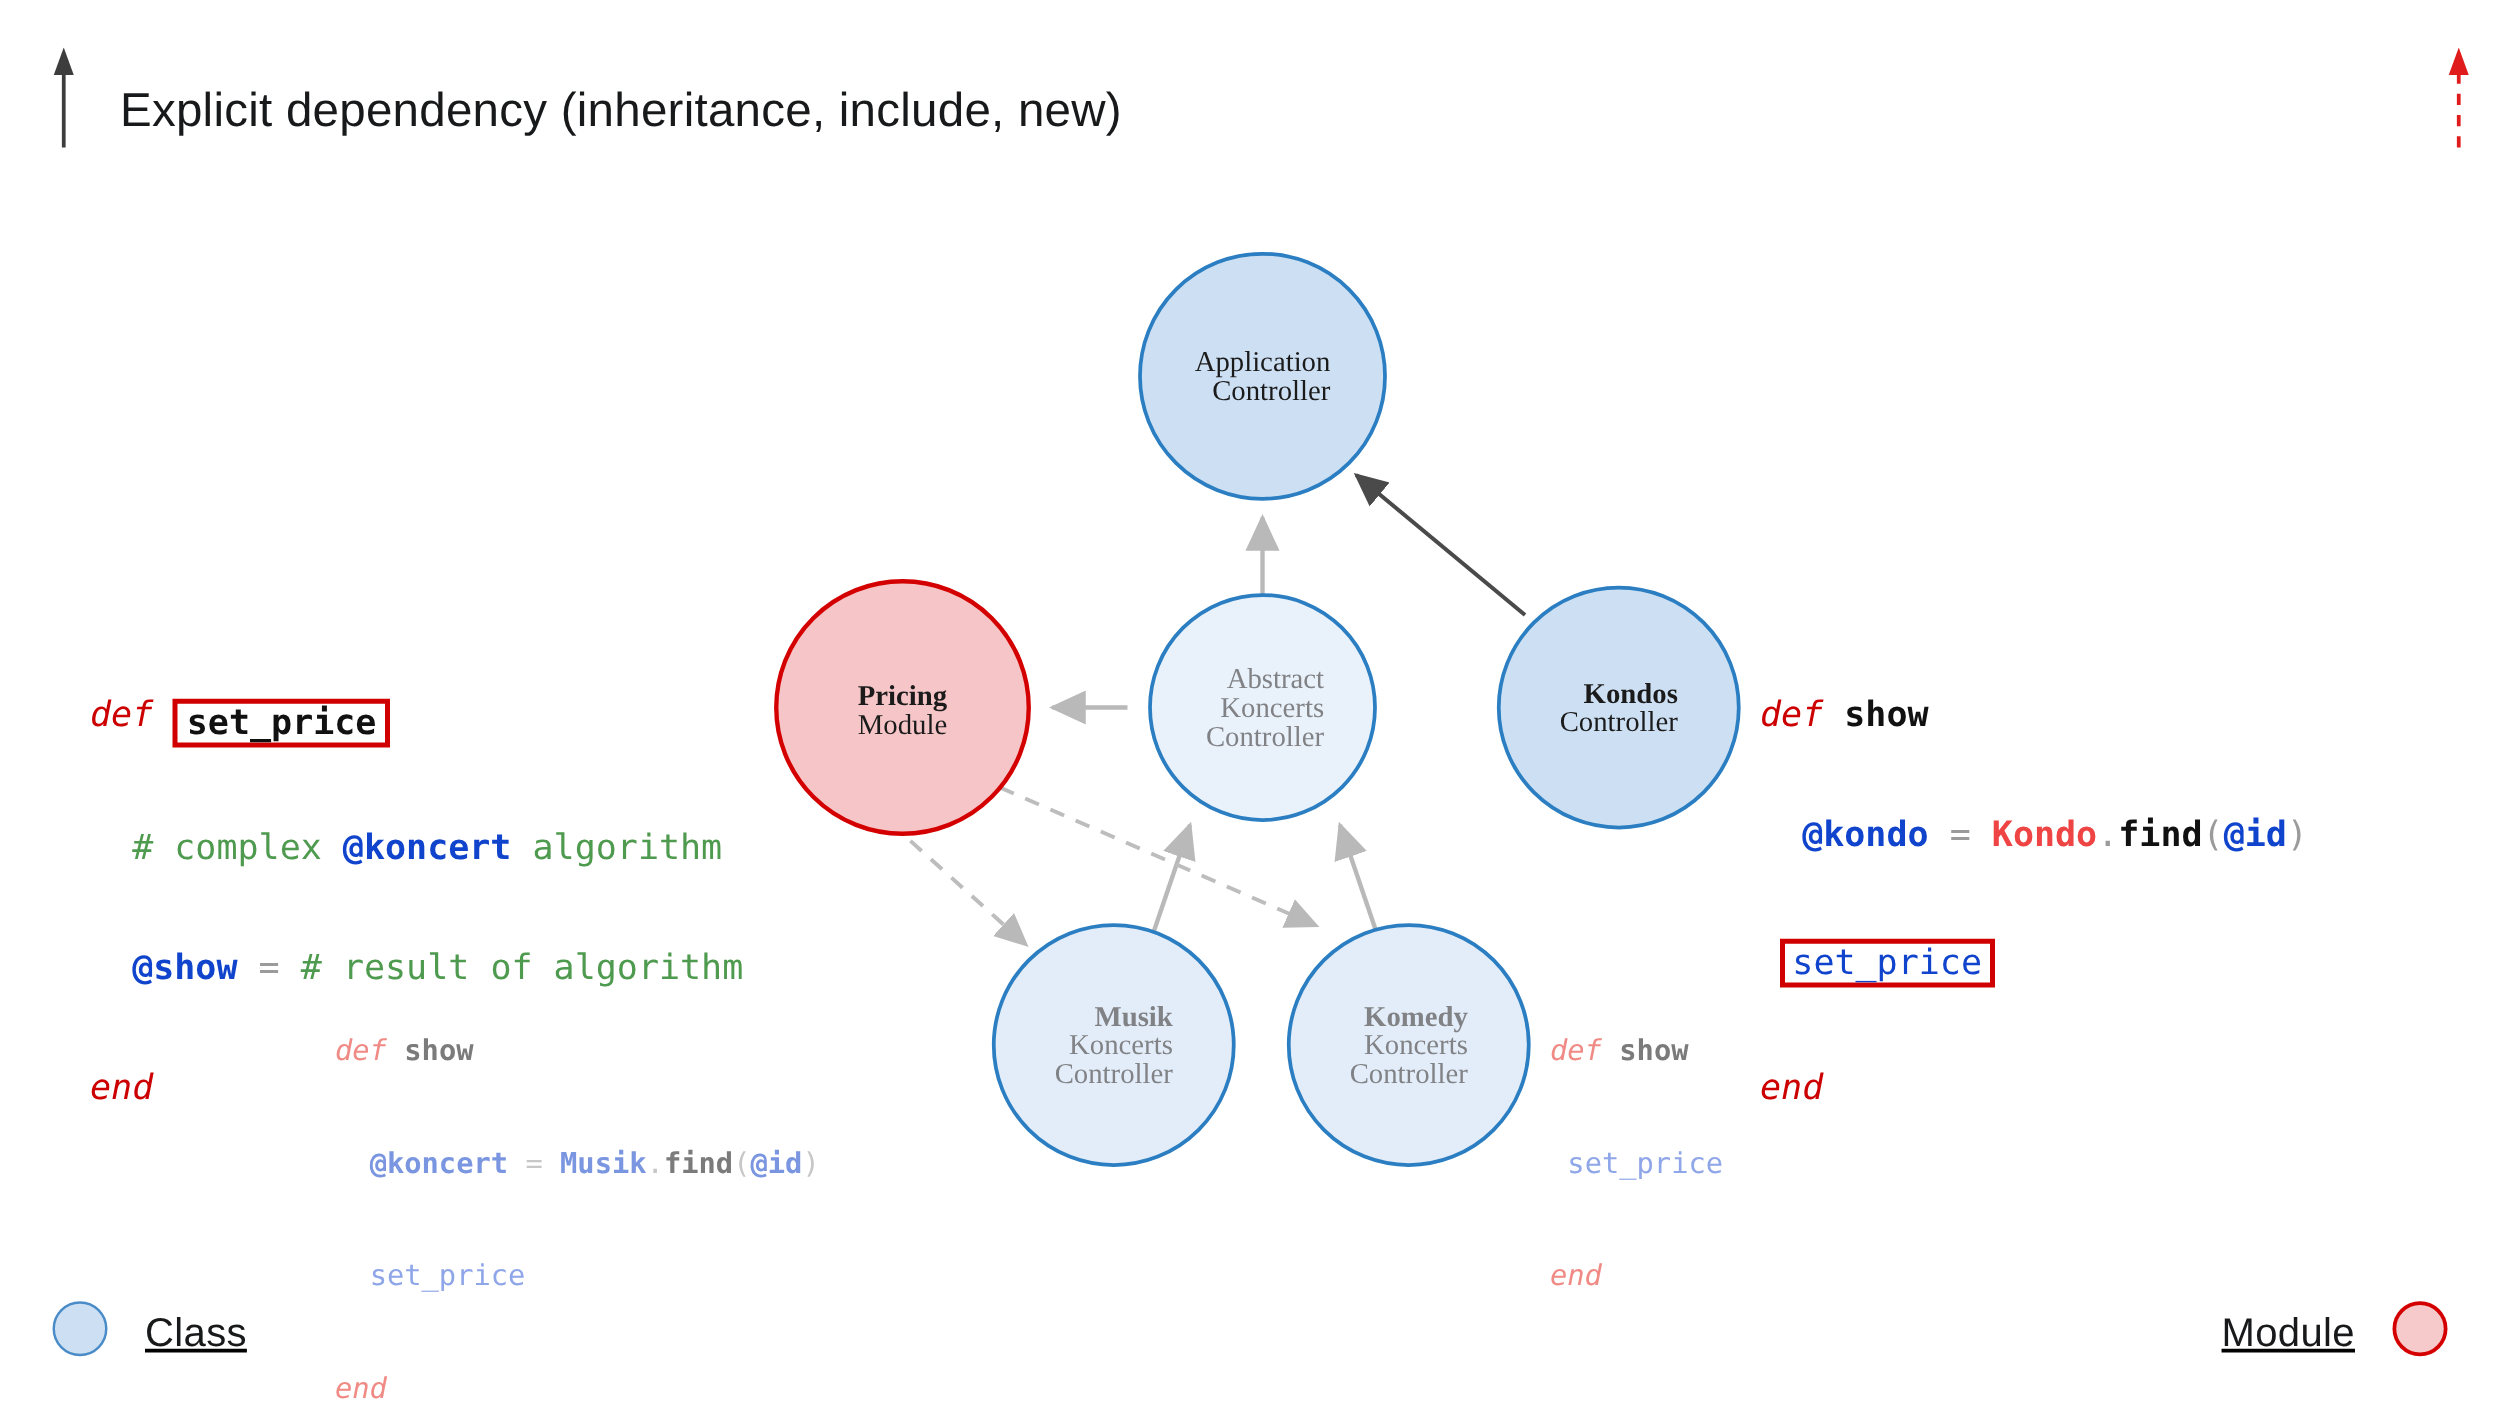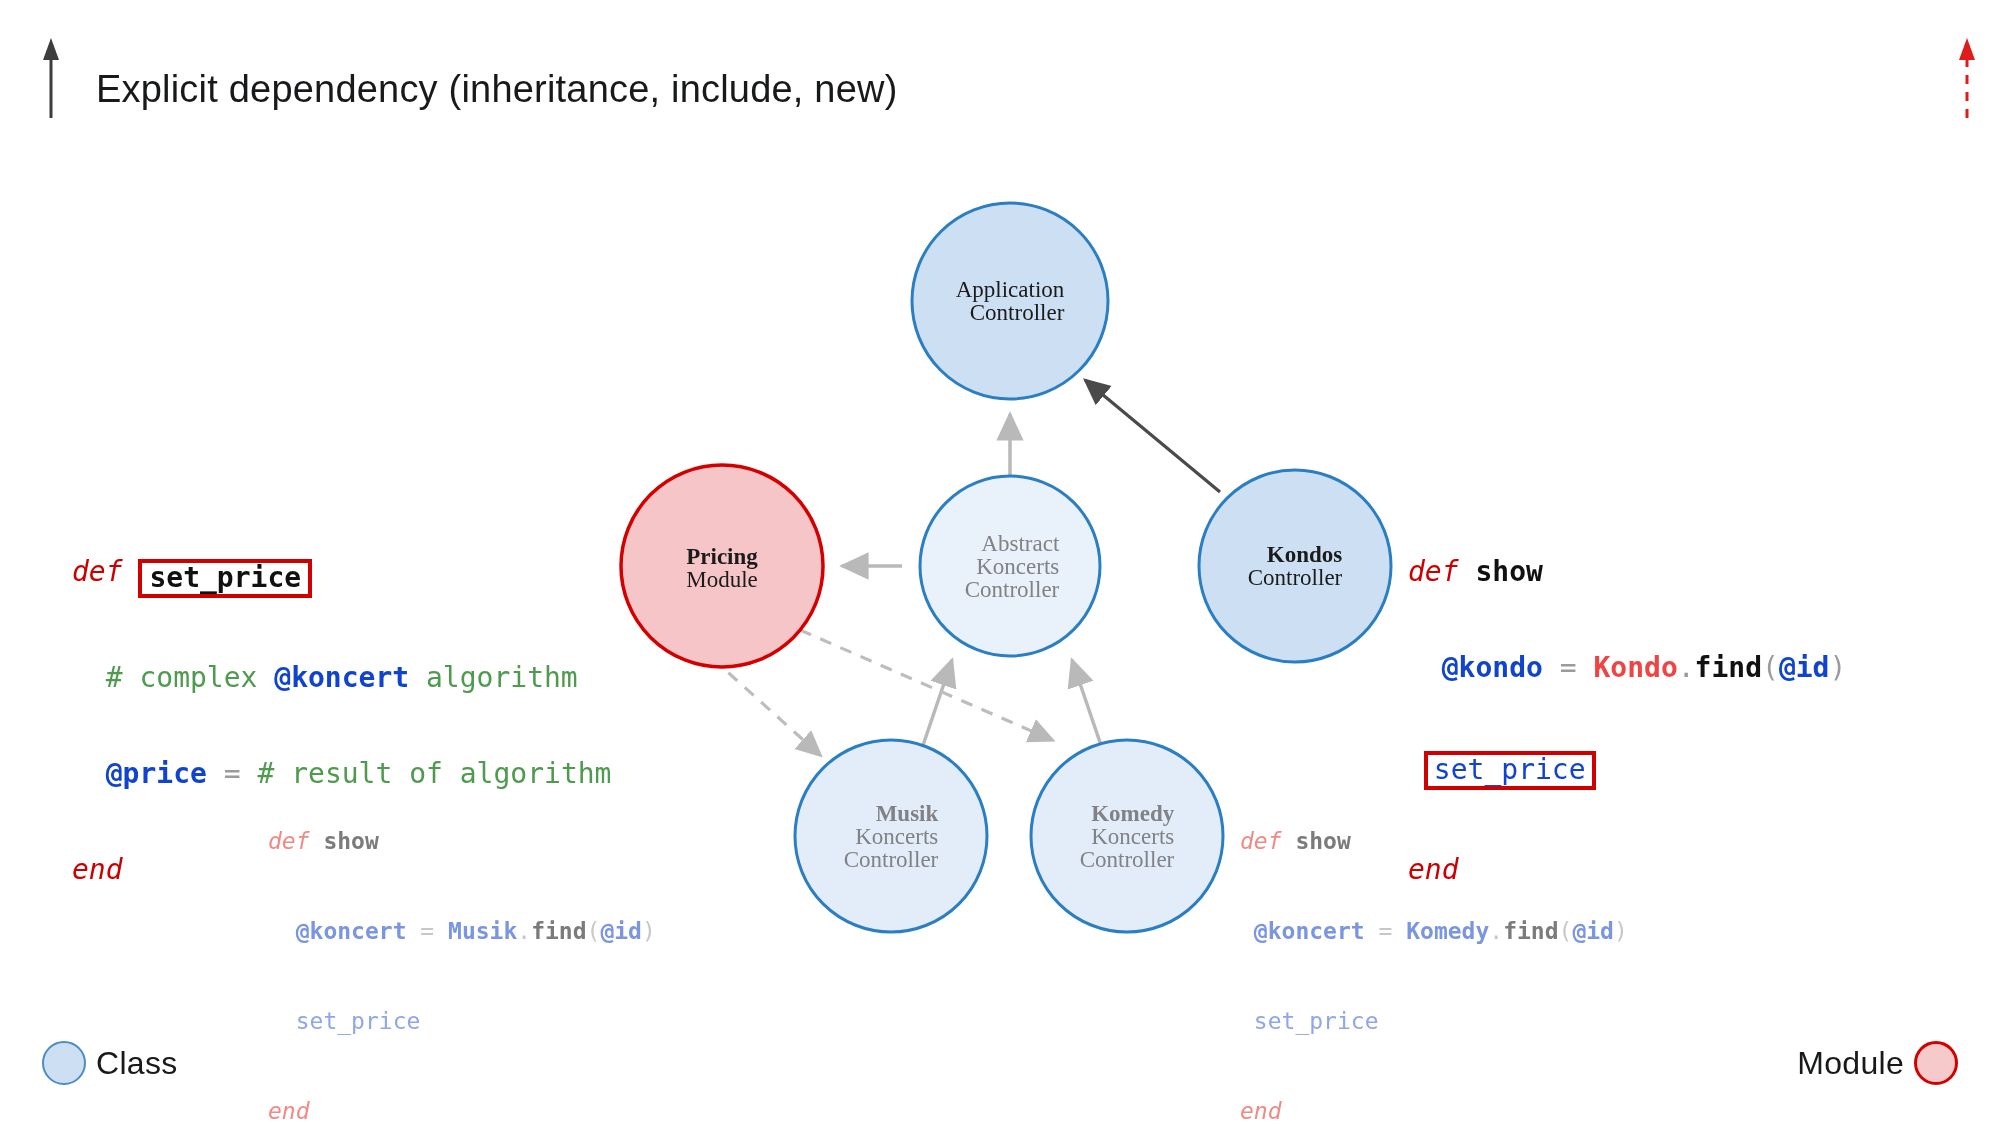--- a/index.html
+++ b/index.html
@@ -101,22 +101,23 @@
     line-height: 30px;
     vertical-align: -6px;
     background: #ffffff;
   }
   .hl-box.thin { border-width: 4px; padding: 0px 6px 1px 6px; }
 
   
   .legend-item {
     position: absolute;
     display: flex;
-    align-items: center;
-    gap: 10px;
+    align-items: flex-end;
+    gap: 30px;
+    text-decoration: underline;
   }
   #legend-class { left: 42px; bottom: 40px; }
   #legend-module { right: 42px; bottom: 40px; }
   .legend-text {
     font-family: "Liberation Sans", sans-serif;
     font-size: 32px;
     font-weight: 300;
     color: #18191a;
     letter-spacing: 0.3px;
   }
@@ -220,41 +221,40 @@
 
   <div class="node-label muted bold-first" style="left:1127px; top:836px;">
     <span class="l1">Komedy</span>
     <span class="l2">Koncerts</span>
     <span class="l3">Controller</span>
   </div>
 
   <div class="code-block" style="left:72px; top:492px;">
     <div><span class="kw">def</span> <span class="hl-box"><span class="mname">set_price</span></span></div>
     <div>  <span class="cmt"># complex </span><span class="ivar">@koncert</span><span class="cmt"> algorithm</span></div>
-    <div>  <span class="ivar">@price</span><span class="punc"> = </span><span class="cmt"># result of algorithm</span></div>
+    <div>  <span class="ivar">@show</span><span class="punc"> = </span><span class="cmt"># result of algorithm</span></div>
     <div><span class="kw">end</span></div>
   </div>
 
   <div class="code-block" style="left:1408px; top:492px;">
     <div><span class="kw">def</span> <span class="mname">show</span></div>
     <div>  <span class="ivar">@kondo</span><span class="punc"> = </span><span class="konst">Kondo</span><span class="punc">.</span><span class="meth">find</span><span class="punc">(</span><span class="ivar">@id</span><span class="punc">)</span></div>
     <div> <span class="hl-box thin"><span class="plain">set_price</span></span></div>
     <div><span class="kw">end</span></div>
   </div>
 
   <div class="code-block small faded" style="left:268px; top:766px;">
     <div><span class="kw">def</span> <span class="mname">show</span></div>
     <div>  <span class="ivar">@koncert</span><span class="punc"> = </span><span class="konst">Musik</span><span class="punc">.</span><span class="meth">find</span><span class="punc">(</span><span class="ivar">@id</span><span class="punc">)</span></div>
     <div>  <span class="plain">set_price</span></div>
     <div><span class="kw">end</span></div>
   </div>
 
   <div class="code-block small faded" style="left:1240px; top:766px;">
     <div><span class="kw">def</span> <span class="mname">show</span></div>
-    <div> <span class="ivar">@koncert</span><span class="punc"> = </span><span class="konst">Komedy</span><span class="punc">.</span><span class="meth">find</span><span class="punc">(</span><span class="ivar">@id</span><span class="punc">)</span></div>
     <div> <span class="plain">set_price</span></div>
     <div><span class="kw">end</span></div>
   </div>
 
   <div class="legend-item" id="legend-class">
     <span class="legend-dot class-dot"></span>
     <span class="legend-text">Class</span>
   </div>
 
   <div class="legend-item" id="legend-module">

